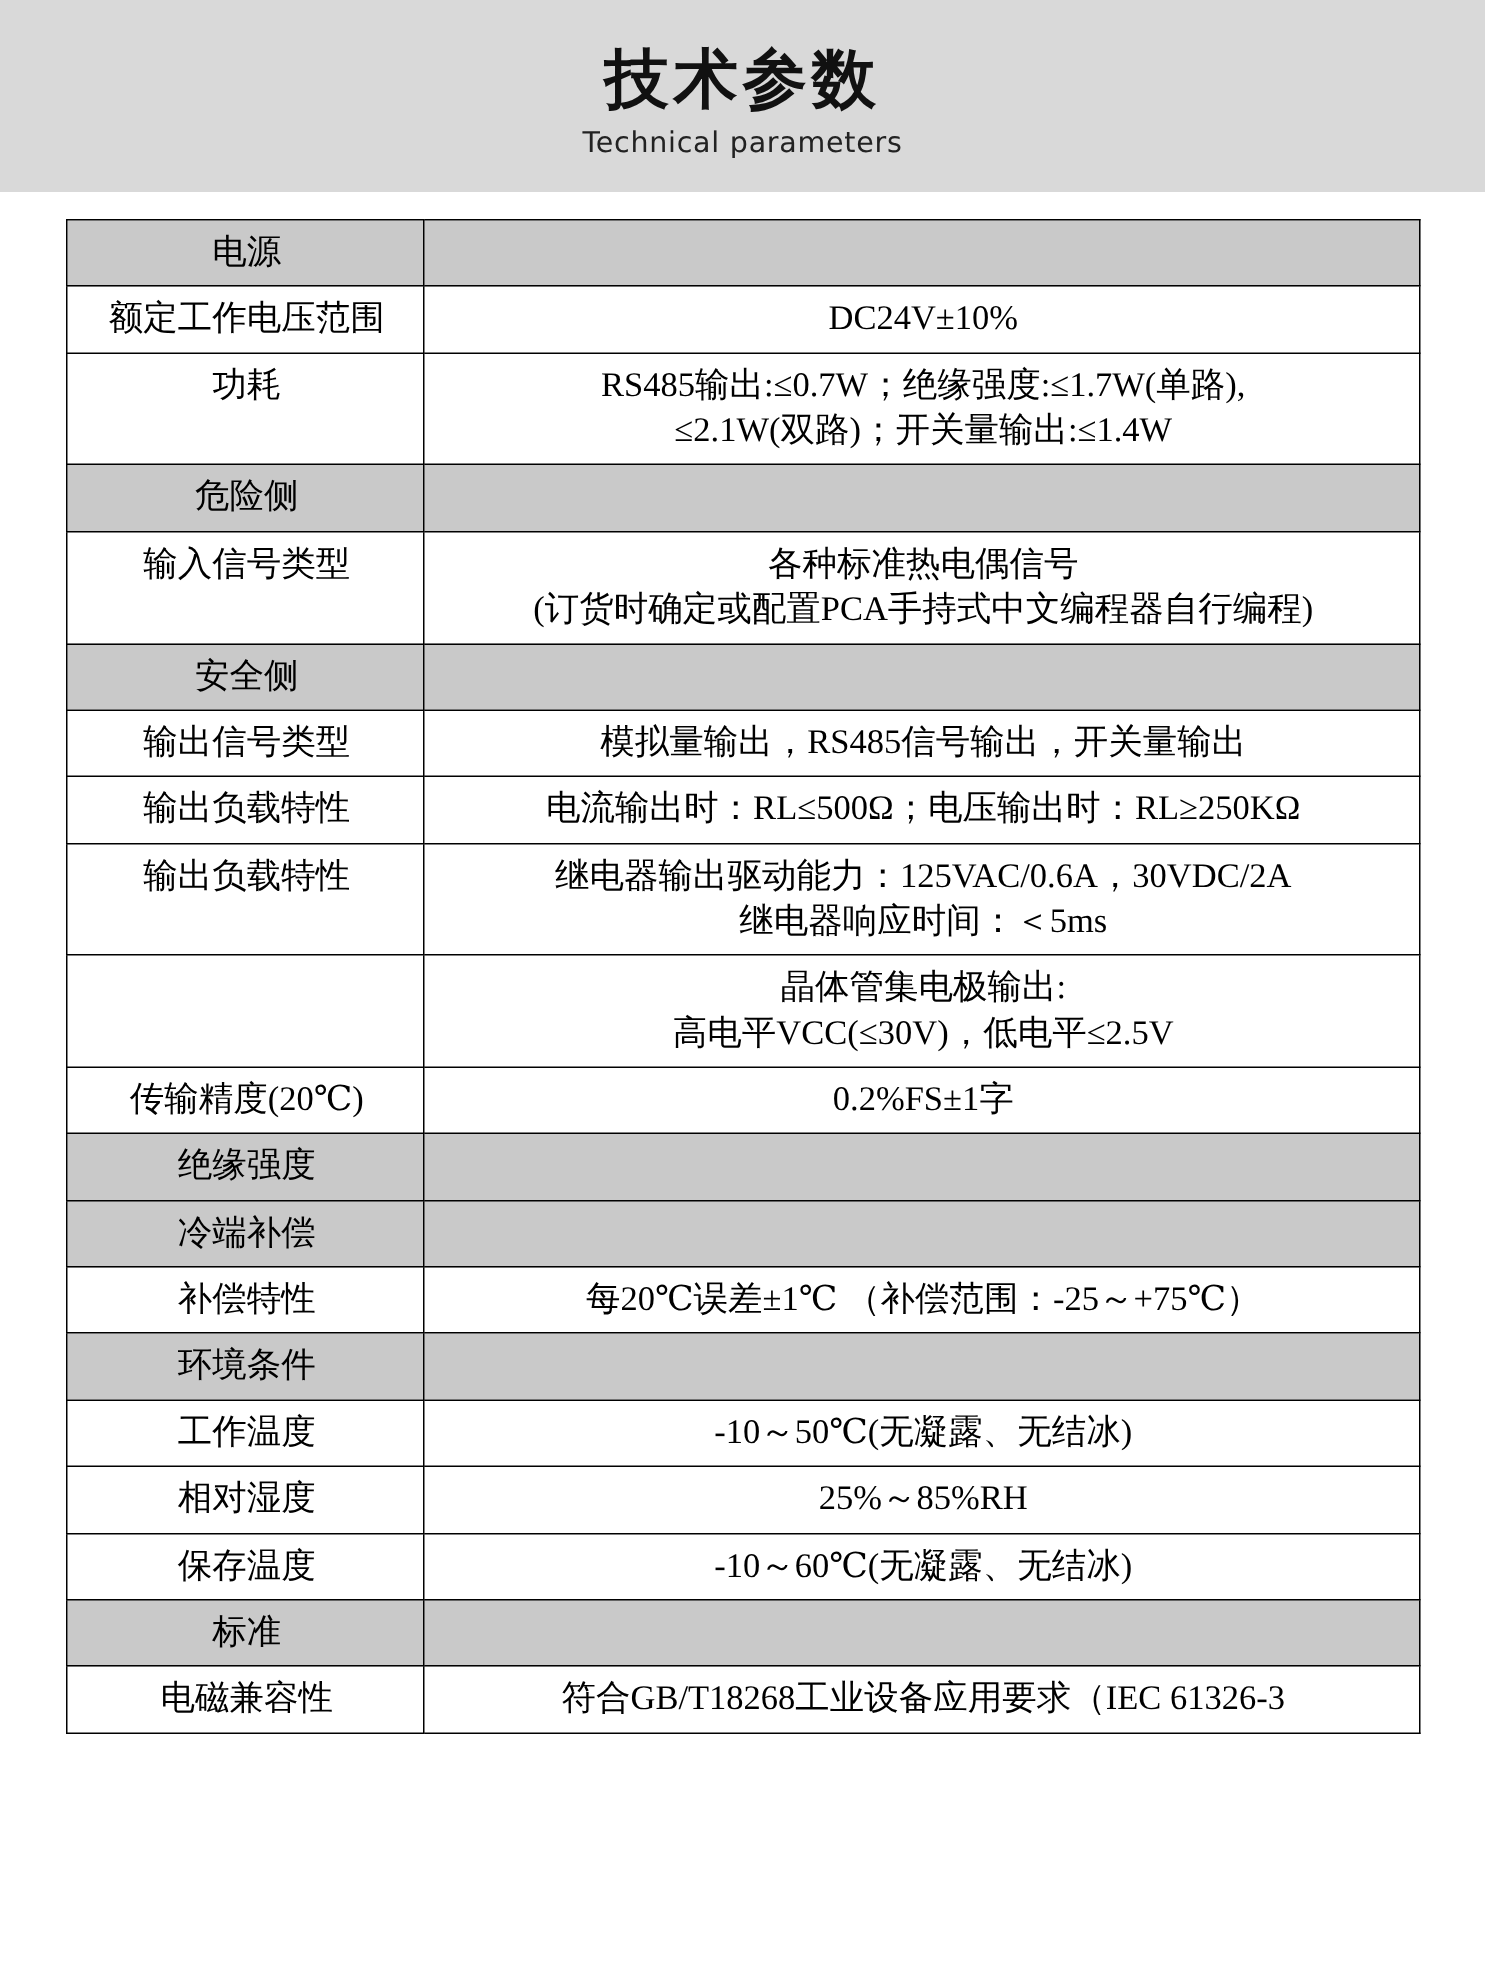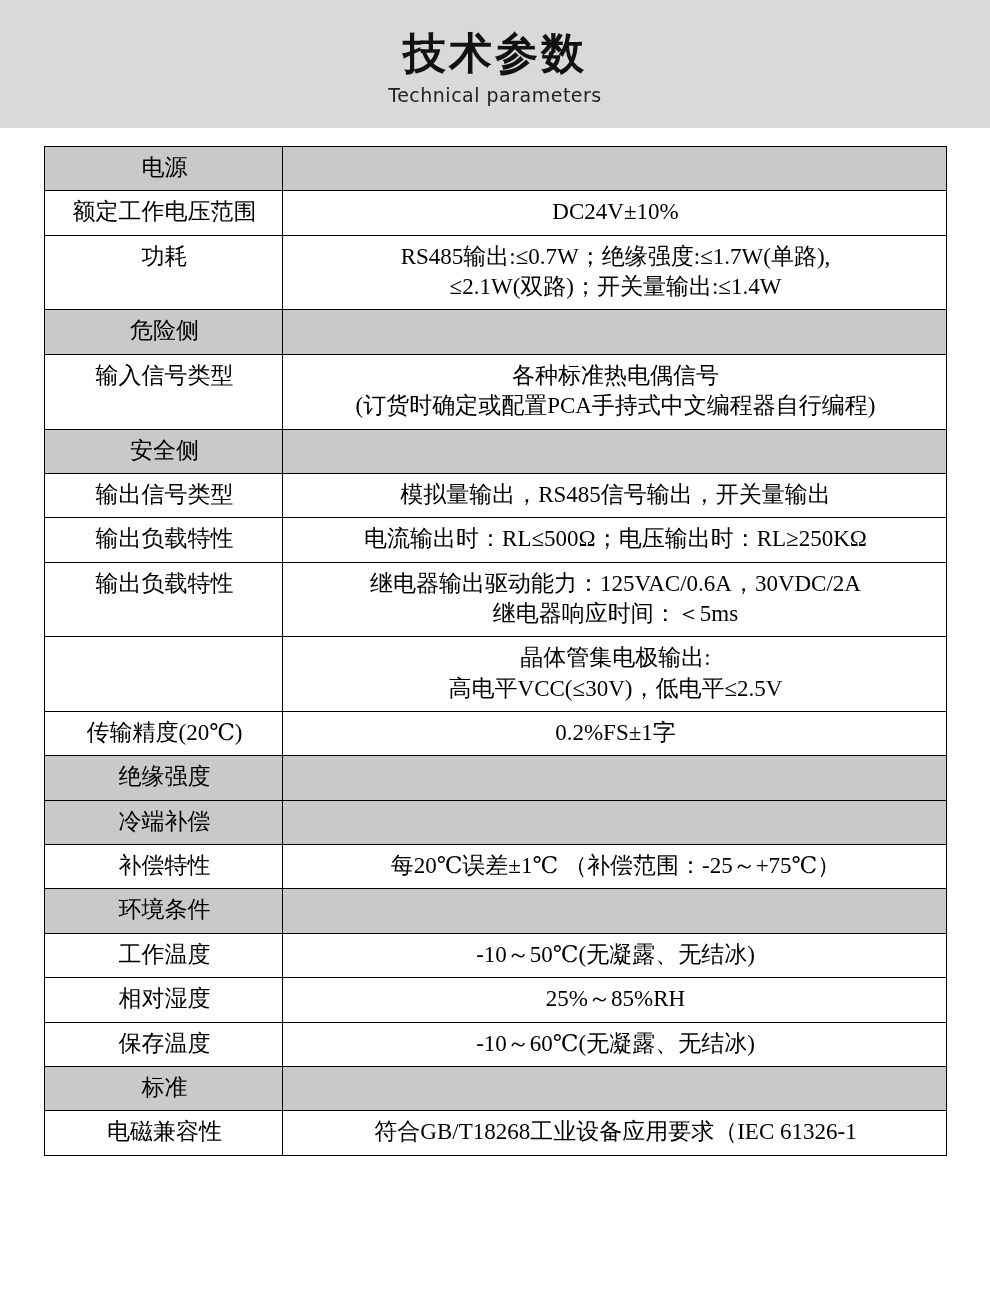--- a/index.html
+++ b/index.html
@@ -196,20 +196,20 @@
               <span class="line">-10～60℃(无凝露、无结冰)</span>
             </td>
           </tr>
           <tr class="section">
             <td class="label">标准</td>
             <td class="value">&nbsp;</td>
           </tr>
           <tr>
             <td class="label">电磁兼容性</td>
             <td class="value">
-              <span class="line">符合GB/T18268工业设备应用要求（IEC 61326-1</span>
+              <span class="line">符合GB/T18268工业设备应用要求（IEC 61326-3</span>
             </td>
           </tr>
         </tbody>
     </table>
   </div>
 
 </div>
 
 </body></html>

